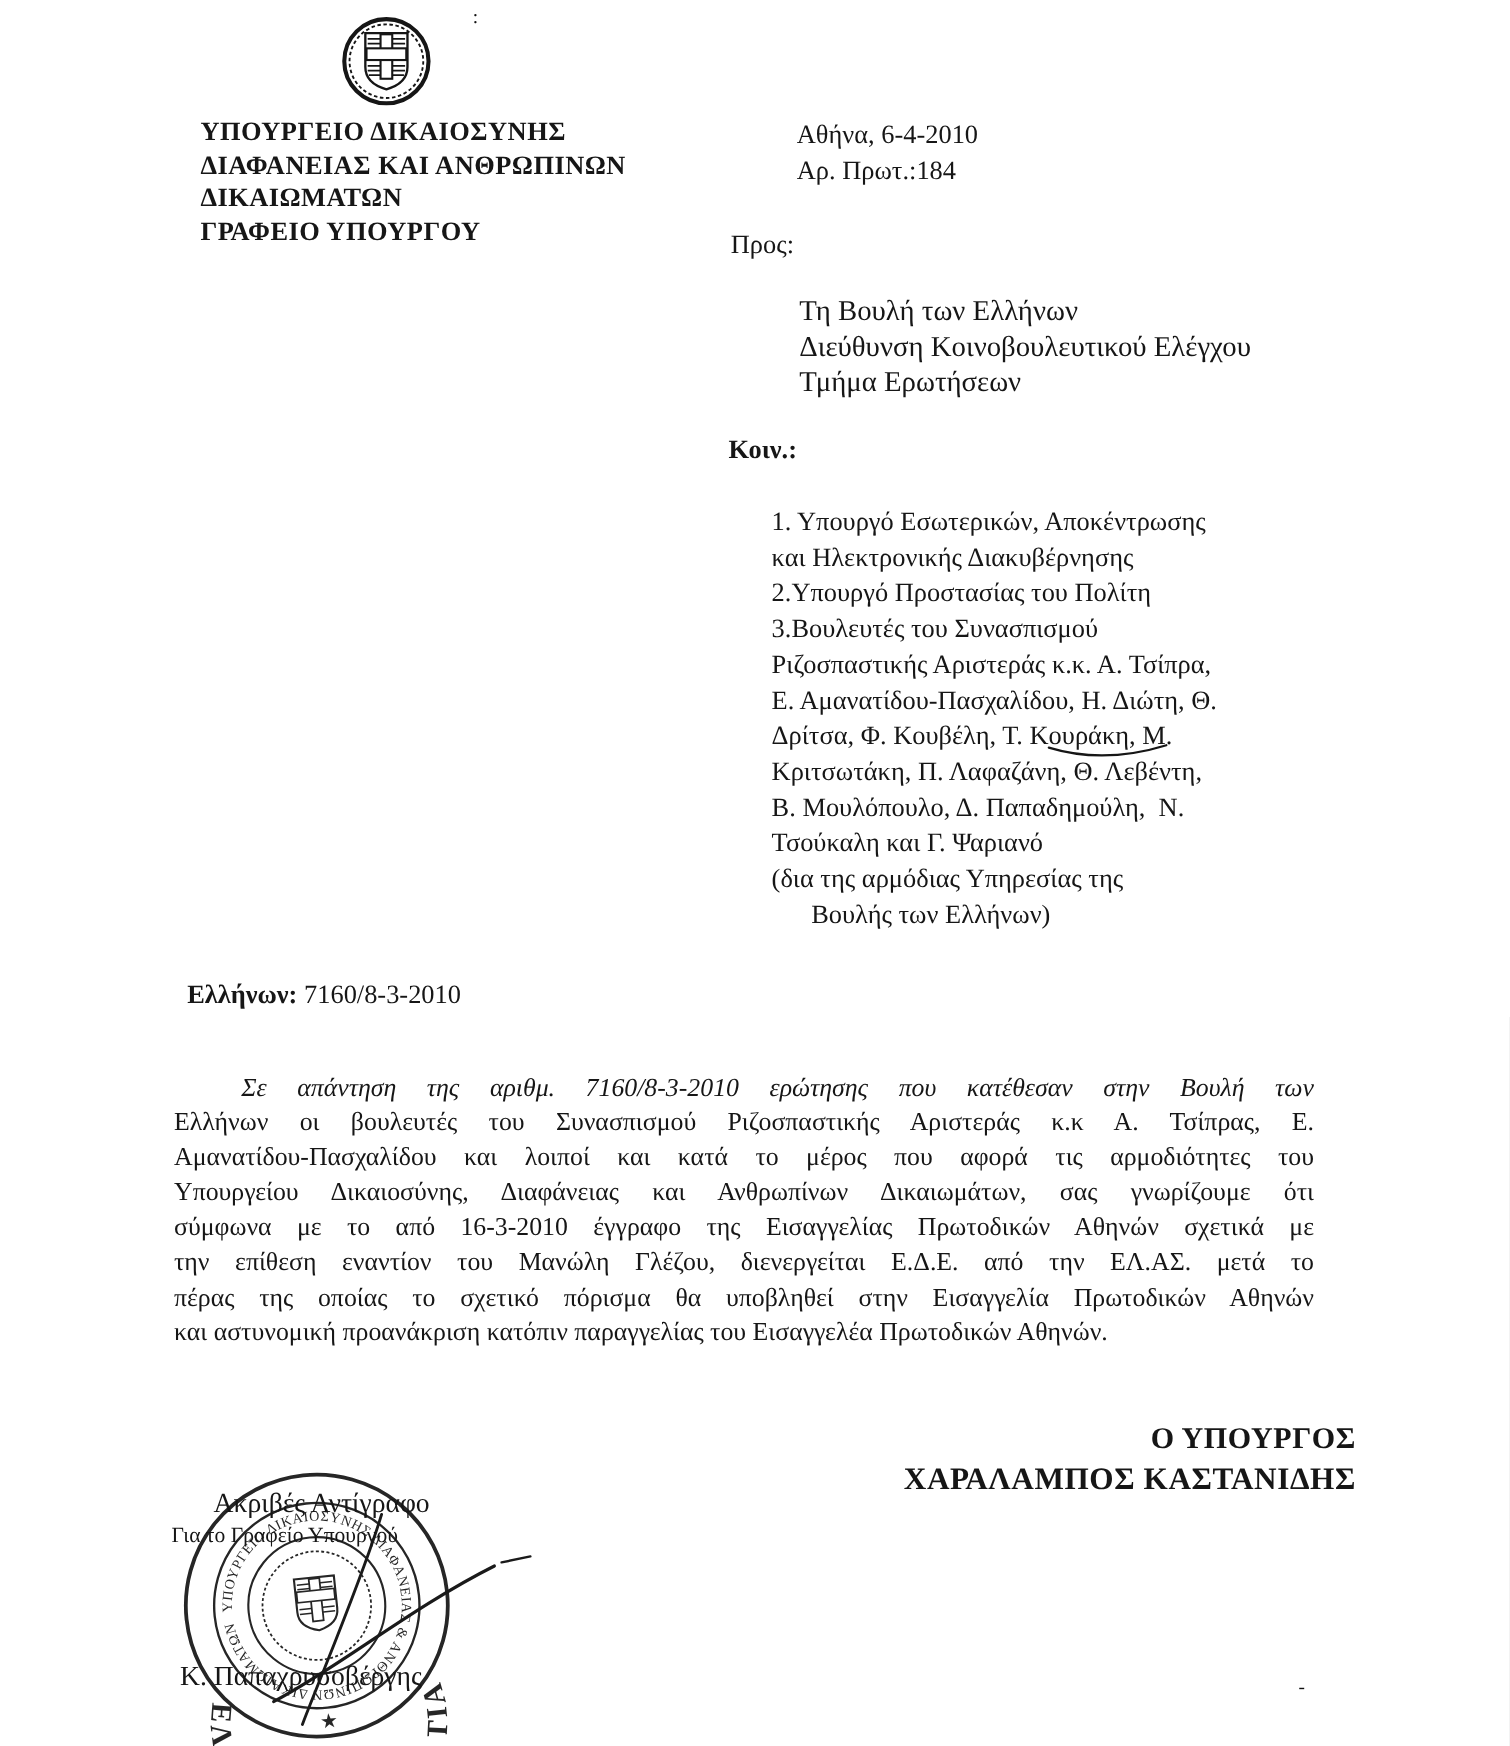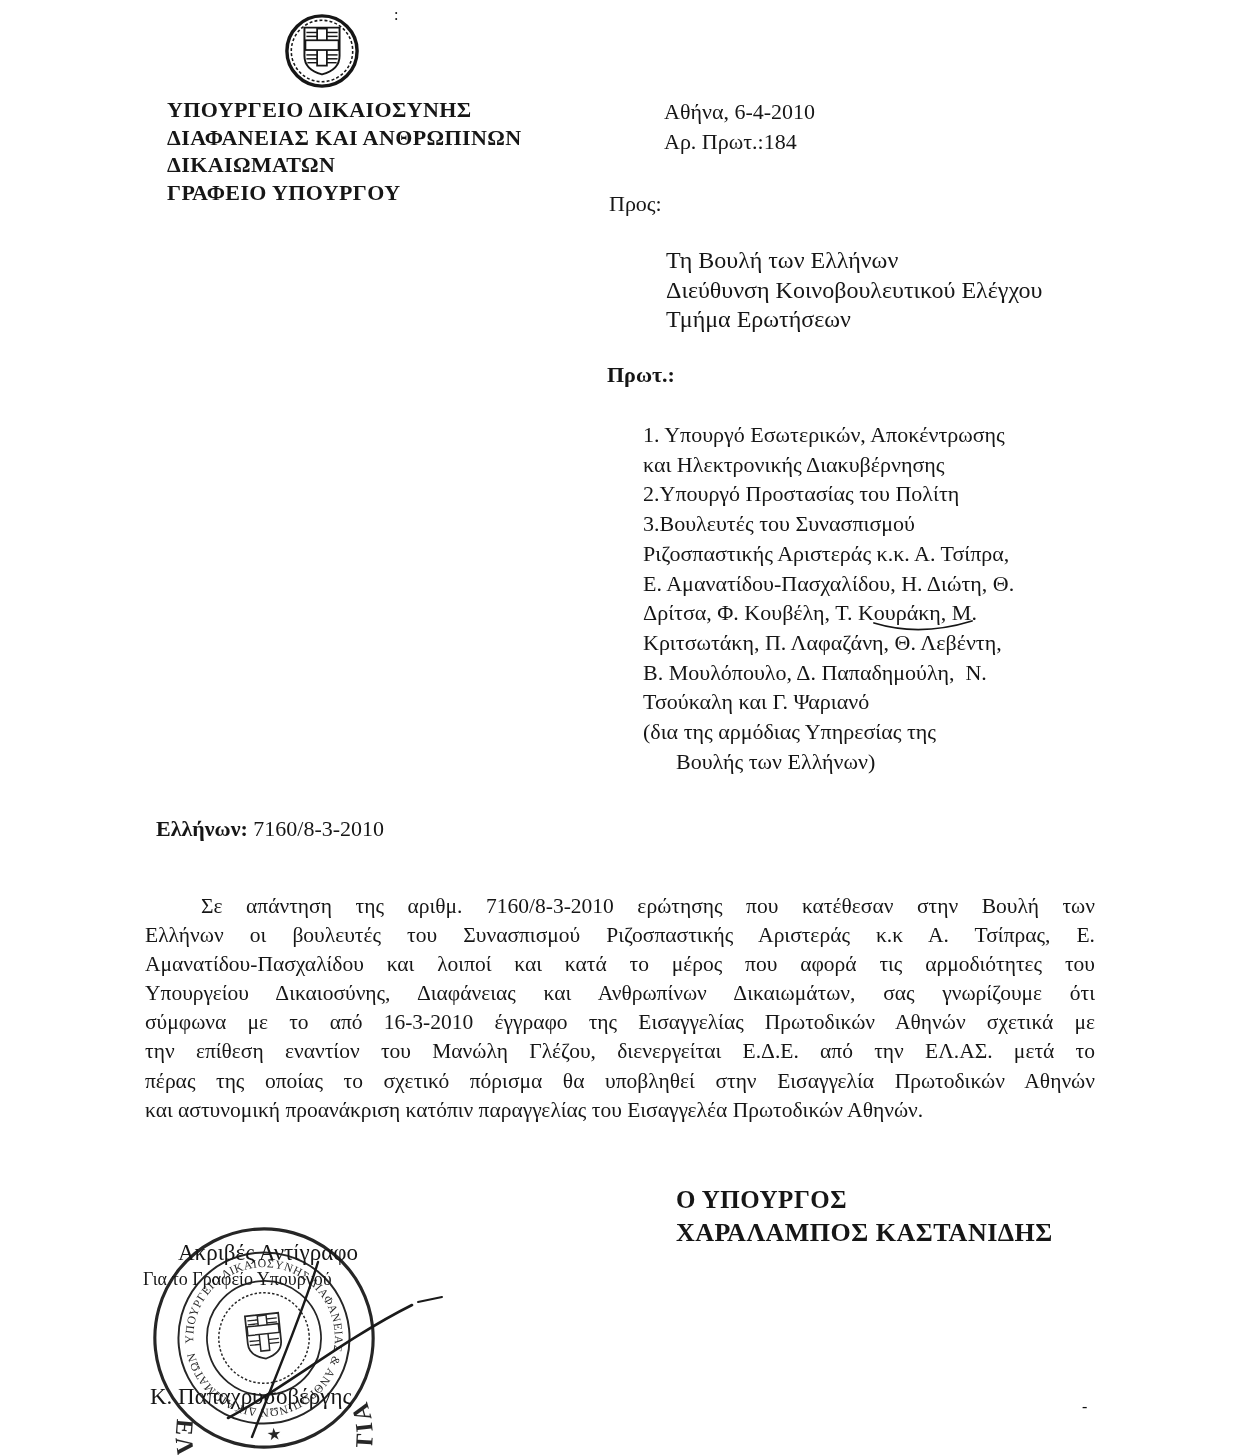--- a/index.html
+++ b/index.html
@@ -18,23 +18,23 @@
   #date-line{left:664px;top:99px;font-size:22px;}
   #protocol-line{left:664px;top:129px;font-size:22px;}
   #pros-label{left:609px;top:191px;font-size:22px;font-weight:normal;}
   #recipient{left:666px;top:246px;font-size:24px;line-height:29.5px;}
   #koin-label{left:607px;top:362px;font-size:22px;font-weight:bold;}
   #cc-list{left:643px;top:420px;width:480px;font-size:22px;line-height:29.7px;white-space:pre;}
   #question-line{left:156px;top:816px;font-size:22px;}
   #question-line .lbl{font-weight:bold;}
   #body-par{left:145px;top:892px;width:950px;font-size:21.5px;line-height:29.1px;}
   #body-par .body-line{text-align:justify;text-align-last:justify;white-space:normal;}
-  #body-par .body-line:first-child{text-indent:56px;}
+  #body-par .body-line:first-child{text-indent:56px;font-style:italic;}
   #body-par .body-line:last-child{text-align-last:left;}
-  #minister-block{left:676px;top:1186px;width:430px;text-align:left;font-weight:bold;}
+  #minister-block{left:700px;top:1186px;width:430px;text-align:right;font-weight:bold;}
   #minister-title{font-size:25px;letter-spacing:.5px;}
   #minister-name{font-size:26px;margin-top:4px;letter-spacing:.5px;}
   #certify-1{left:178px;top:1240px;font-size:23px;}
   #certify-2{left:143px;top:1269px;font-size:18px;}
   #signer-name{left:150px;top:1384px;font-size:23px;}
   #stamp-svg{left:146px;top:1220px;transform:rotate(-6deg);opacity:.92;}
   #arc-annotation{left:868px;top:613px;}
   #sig-strokes{left:140px;top:1235px;}
   .artifact{font-size:16px;color:#111;}
   #artifact-top{left:394px;top:6px;}
@@ -74,21 +74,21 @@
   <div id="date-line" class="abs">Αθήνα, 6-4-2010</div>
   <div id="protocol-line" class="abs">Αρ. Πρωτ.:184</div>
 
   <div id="pros-label" class="abs">Προς:</div>
   <div id="recipient" class="abs">
       <div class="addr-line">Τη Βουλή των Ελλήνων</div>
       <div class="addr-line">Διεύθυνση Κοινοβουλευτικού Ελέγχου</div>
       <div class="addr-line">Τμήμα Ερωτήσεων</div>
     </div>
 
-  <div id="koin-label" class="abs">Πρωτ.:</div>
+  <div id="koin-label" class="abs">Κοιν.:</div>
   <div id="cc-list" class="abs"><div class="cc-line">1. Υπουργό Εσωτερικών, Αποκέντρωσης</div><div class="cc-line">και Ηλεκτρονικής Διακυβέρνησης</div><div class="cc-line">2.Υπουργό Προστασίας του Πολίτη</div><div class="cc-line">3.Βουλευτές του Συνασπισμού</div><div class="cc-line">Ριζοσπαστικής Αριστεράς κ.κ. Α. Τσίπρα,</div><div class="cc-line">Ε. Αμανατίδου-Πασχαλίδου, Η. Διώτη, Θ.</div><div class="cc-line">Δρίτσα, Φ. Κουβέλη, Τ. Κουράκη, Μ.</div><div class="cc-line">Κριτσωτάκη, Π. Λαφαζάνη, Θ. Λεβέντη,</div><div class="cc-line">Β. Μουλόπουλο, Δ. Παπαδημούλη,  Ν.</div><div class="cc-line">Τσούκαλη και Γ. Ψαριανό</div><div class="cc-line">(δια της αρμόδιας Υπηρεσίας της</div><div class="cc-line">      Βουλής των Ελλήνων)</div></div>
 
   <svg id="arc-annotation" class="abs" width="110" height="26" viewBox="0 0 110 26">
     <path d="M 6,10 Q 52,24 104,8" fill="none" stroke="#161616" stroke-width="1.8" stroke-linecap="round"></path>
   </svg>
 
   <div id="question-line" class="abs">
     <span class="lbl">Ελλήνων:</span><span> 7160/8-3-2010</span>
   </div>
 

